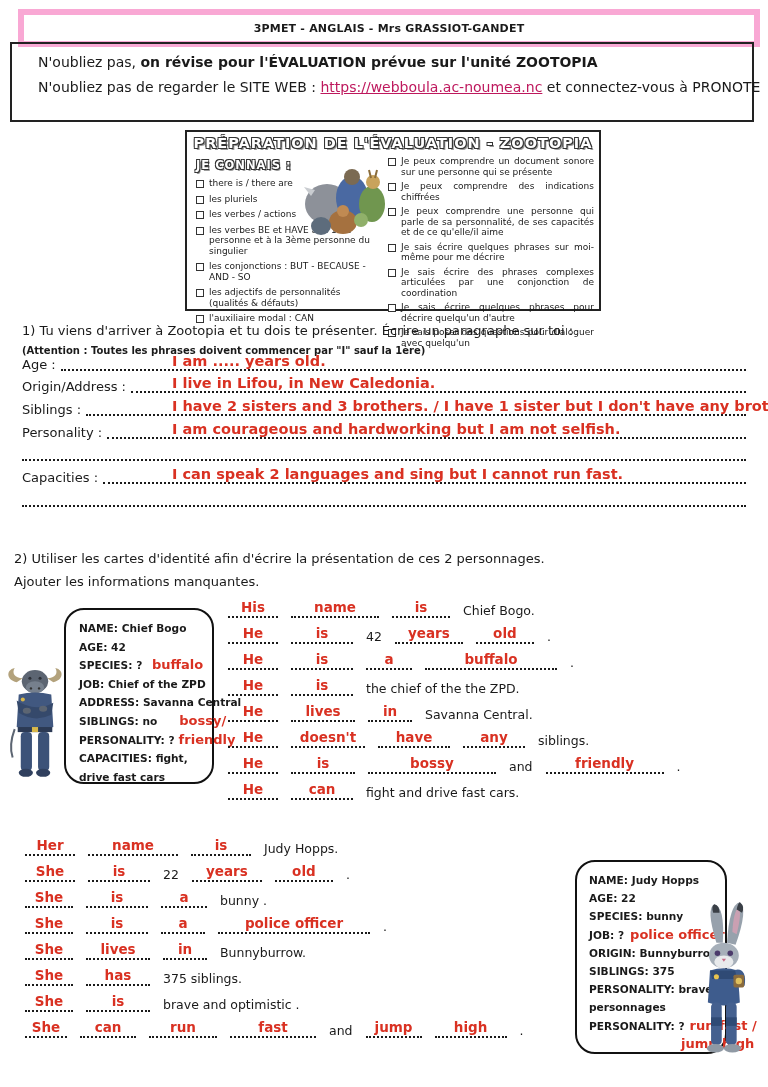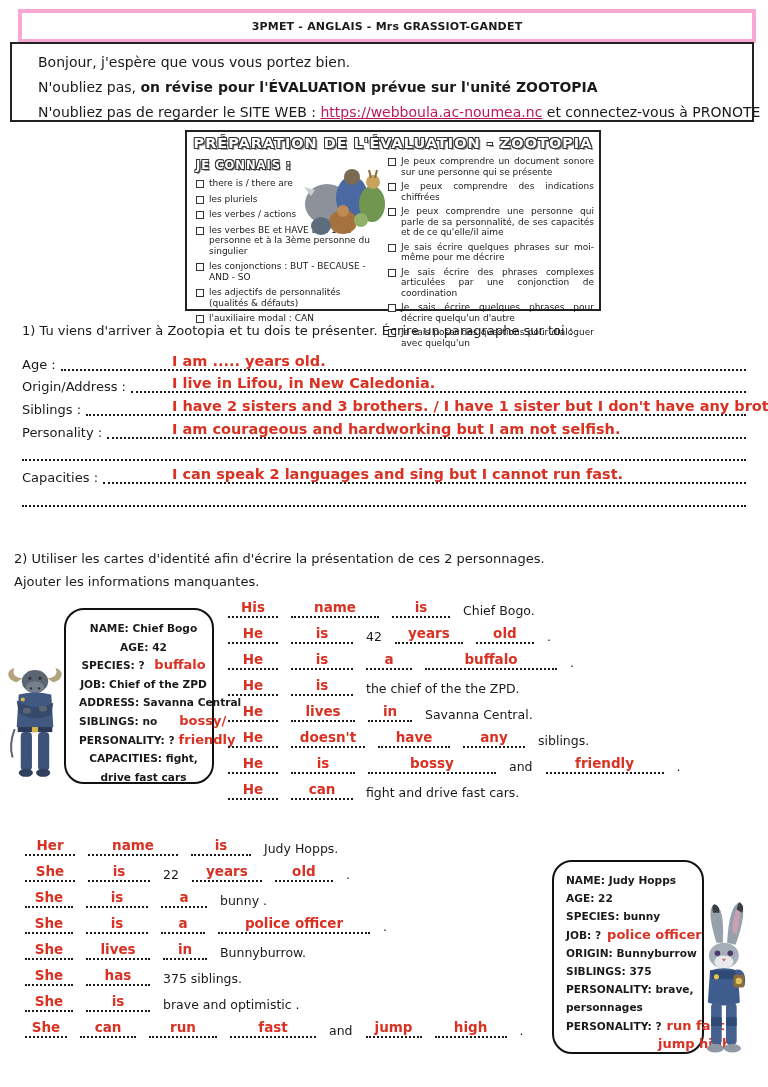--- a/index.html
+++ b/index.html
@@ -1,20 +1,20 @@
 <!DOCTYPE html>
 <html><head>
 <meta charset="utf-8">
 <style>
   html,body{margin:0;padding:0;background:#fff;}
   .page{position:relative;width:768px;height:1087px;background:#fff;overflow:hidden;
         font-family:"DejaVu Sans","Liberation Sans",sans-serif;color:#1a1a1a;}
 
   
-  .hdr-box{position:absolute;left:18px;top:9px;width:730px;height:26px;border:4px solid #f9a8d4;
+  .hdr-box{position:absolute;left:18px;top:9px;width:730px;height:26px;border:6px solid #f9a8d4;
            display:flex;align-items:center;justify-content:center;}
   .hdr-box span{font-size:11px;font-weight:bold;letter-spacing:.2px;}
 
   
   .intro-box{position:absolute;left:10px;top:42px;width:744px;height:80px;border:2px solid #222;
              padding:6px 0 0 26px;box-sizing:border-box;}
   .intro-box p{margin:0;font-size:14px;font-weight:500;line-height:25px;white-space:nowrap;}
   .intro-bold{font-weight:bold;}
   .intro-link{color:#be185d;text-decoration:underline;font-weight:500;}
 
@@ -43,22 +43,22 @@
   .exrow .flabel{font-size:13px;font-weight:500;white-space:nowrap;padding-right:5px;padding-bottom:0;}
   .exrow .lead{flex:1;border-bottom:2px dotted #1a1a1a;margin-bottom:1px;}
   .exrow .ans{position:absolute;left:150px;bottom:3px;color:#d93122;font-weight:bold;font-size:14.5px;white-space:nowrap;}
 
   
   .ex2-heading1{position:absolute;left:14px;top:551px;font-size:13px;font-weight:500;}
   .ex2-heading2{position:absolute;left:14px;top:574px;font-size:13px;font-weight:500;}
 
   
   .id-card{position:absolute;border:2.5px solid #111;border-radius:20px;background:#fff;box-sizing:border-box;}
-  .bogo-card{left:64px;top:608px;width:150px;height:176px;padding:9px 4px 4px 13px;text-align:center;}
-  .judy-card{left:552px;top:860px;width:152px;height:194px;padding:9px 4px 4px 12px;}
+  .bogo-card{left:64px;top:608px;width:150px;height:176px;padding:9px 4px 4px 13px;}
+  .judy-card{left:575px;top:860px;width:152px;height:194px;padding:9px 4px 4px 12px;}
   .card-line{font-size:10.6px;font-weight:bold;line-height:18.6px;white-space:nowrap;}
   .judy-card .card-line{line-height:18.2px;}
   .card-red{color:#d93122;font-size:13px;}
 
   .bogo-img{position:absolute;left:4px;top:664px;width:62px;height:122px;}
   .judy-img{position:absolute;left:692px;top:900px;width:68px;height:160px;}
 
   
   .sent-block{position:absolute;}
   .bogo-sent{left:228px;top:592px;width:537px;}
@@ -71,21 +71,20 @@
 </head>
 <body>
 
 <div class="page">
 
   <div class="hdr-box">
     <span>3PMET - ANGLAIS - Mrs GRASSIOT-GANDET</span>
   </div>
 
   <div class="intro-box">
-    <p><span>Bonjour, j'espère que vous vous portez bien.</span></p>
     <p><span>N'oubliez pas,  </span><span class="intro-bold">on révise pour l'ÉVALUATION prévue sur l'unité ZOOTOPIA</span></p>
     <p><span>N'oubliez pas de regarder le SITE WEB : </span><span class="intro-link">https://webboula.ac-noumea.nc</span><span>   et connectez-vous à PRONOTE</span></p>
   </div>
 
   <div class="prep-box">
     <div class="prep-title">PRÉPARATION DE L'ÉVALUATION - ZOOTOPIA</div>
     <div class="prep-left">
       <div class="prep-left-heading">JE CONNAIS :</div>
       <div id="prep-left-items">
           <div class="chk-item">
@@ -159,20 +158,21 @@
       <circle cx="76" cy="24" r="7" fill="#c8a35c"></circle>
       <path d="M72 12 L74 20 M80 12 L78 20" stroke="#8a6d3c" stroke-width="2"></path>
       <ellipse cx="46" cy="64" rx="14" ry="12" fill="#a5713f"></ellipse>
       <circle cx="46" cy="53" r="6" fill="#c08a52"></circle>
       <ellipse cx="24" cy="68" rx="10" ry="9" fill="#5d6c7c"></ellipse>
       <circle cx="64" cy="62" r="7" fill="#90b06a"></circle>
     </svg>
   </div>
 
   <div class="ex1-heading">1)  Tu viens d'arriver à Zootopia et tu dois te présenter. Écrire un paragraphe sur toi :</div>
+  <div class="ex1-attention">(Attention : Toutes les phrases doivent commencer par "I" sauf la 1ère)</div>
   <div class="ex1-rows" id="ex1-rows">
       <div class="exrow">
         <span class="flabel">Age :  </span>
         <div class="lead"></div>
         <span class="ans">I am ..... years old.</span>
       </div>
       <div class="exrow">
         <span class="flabel">Origin/Address : </span>
         <div class="lead"></div>
         <span class="ans">I live in Lifou, in New Caledonia.</span>

